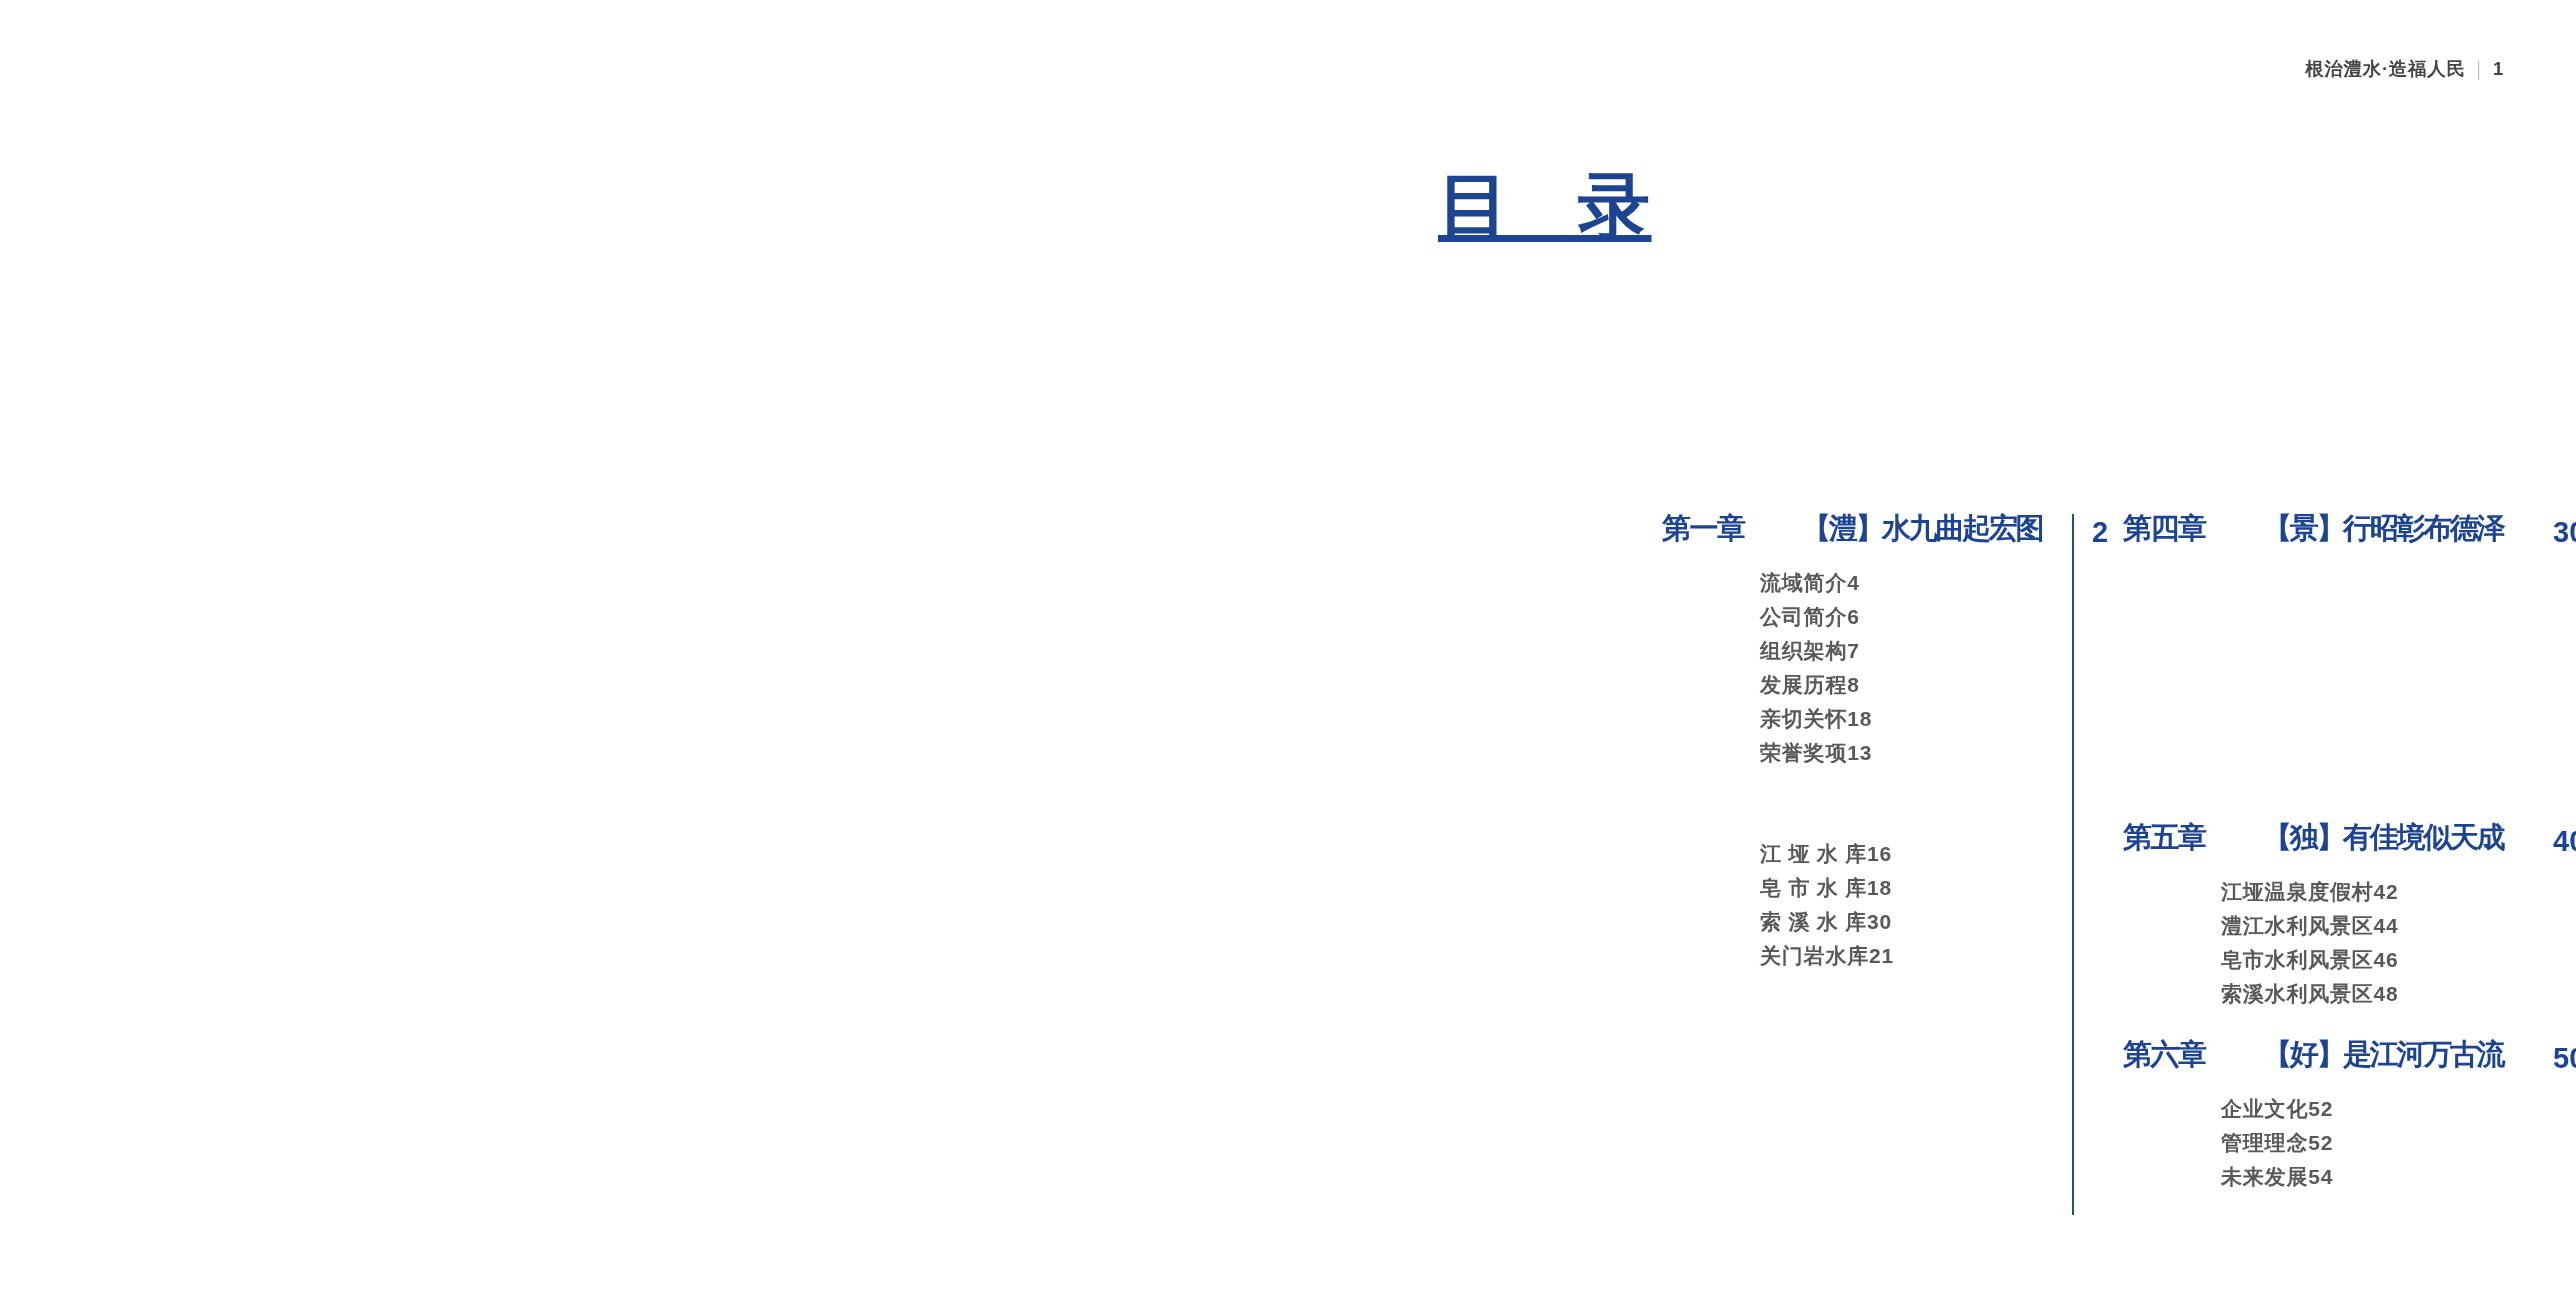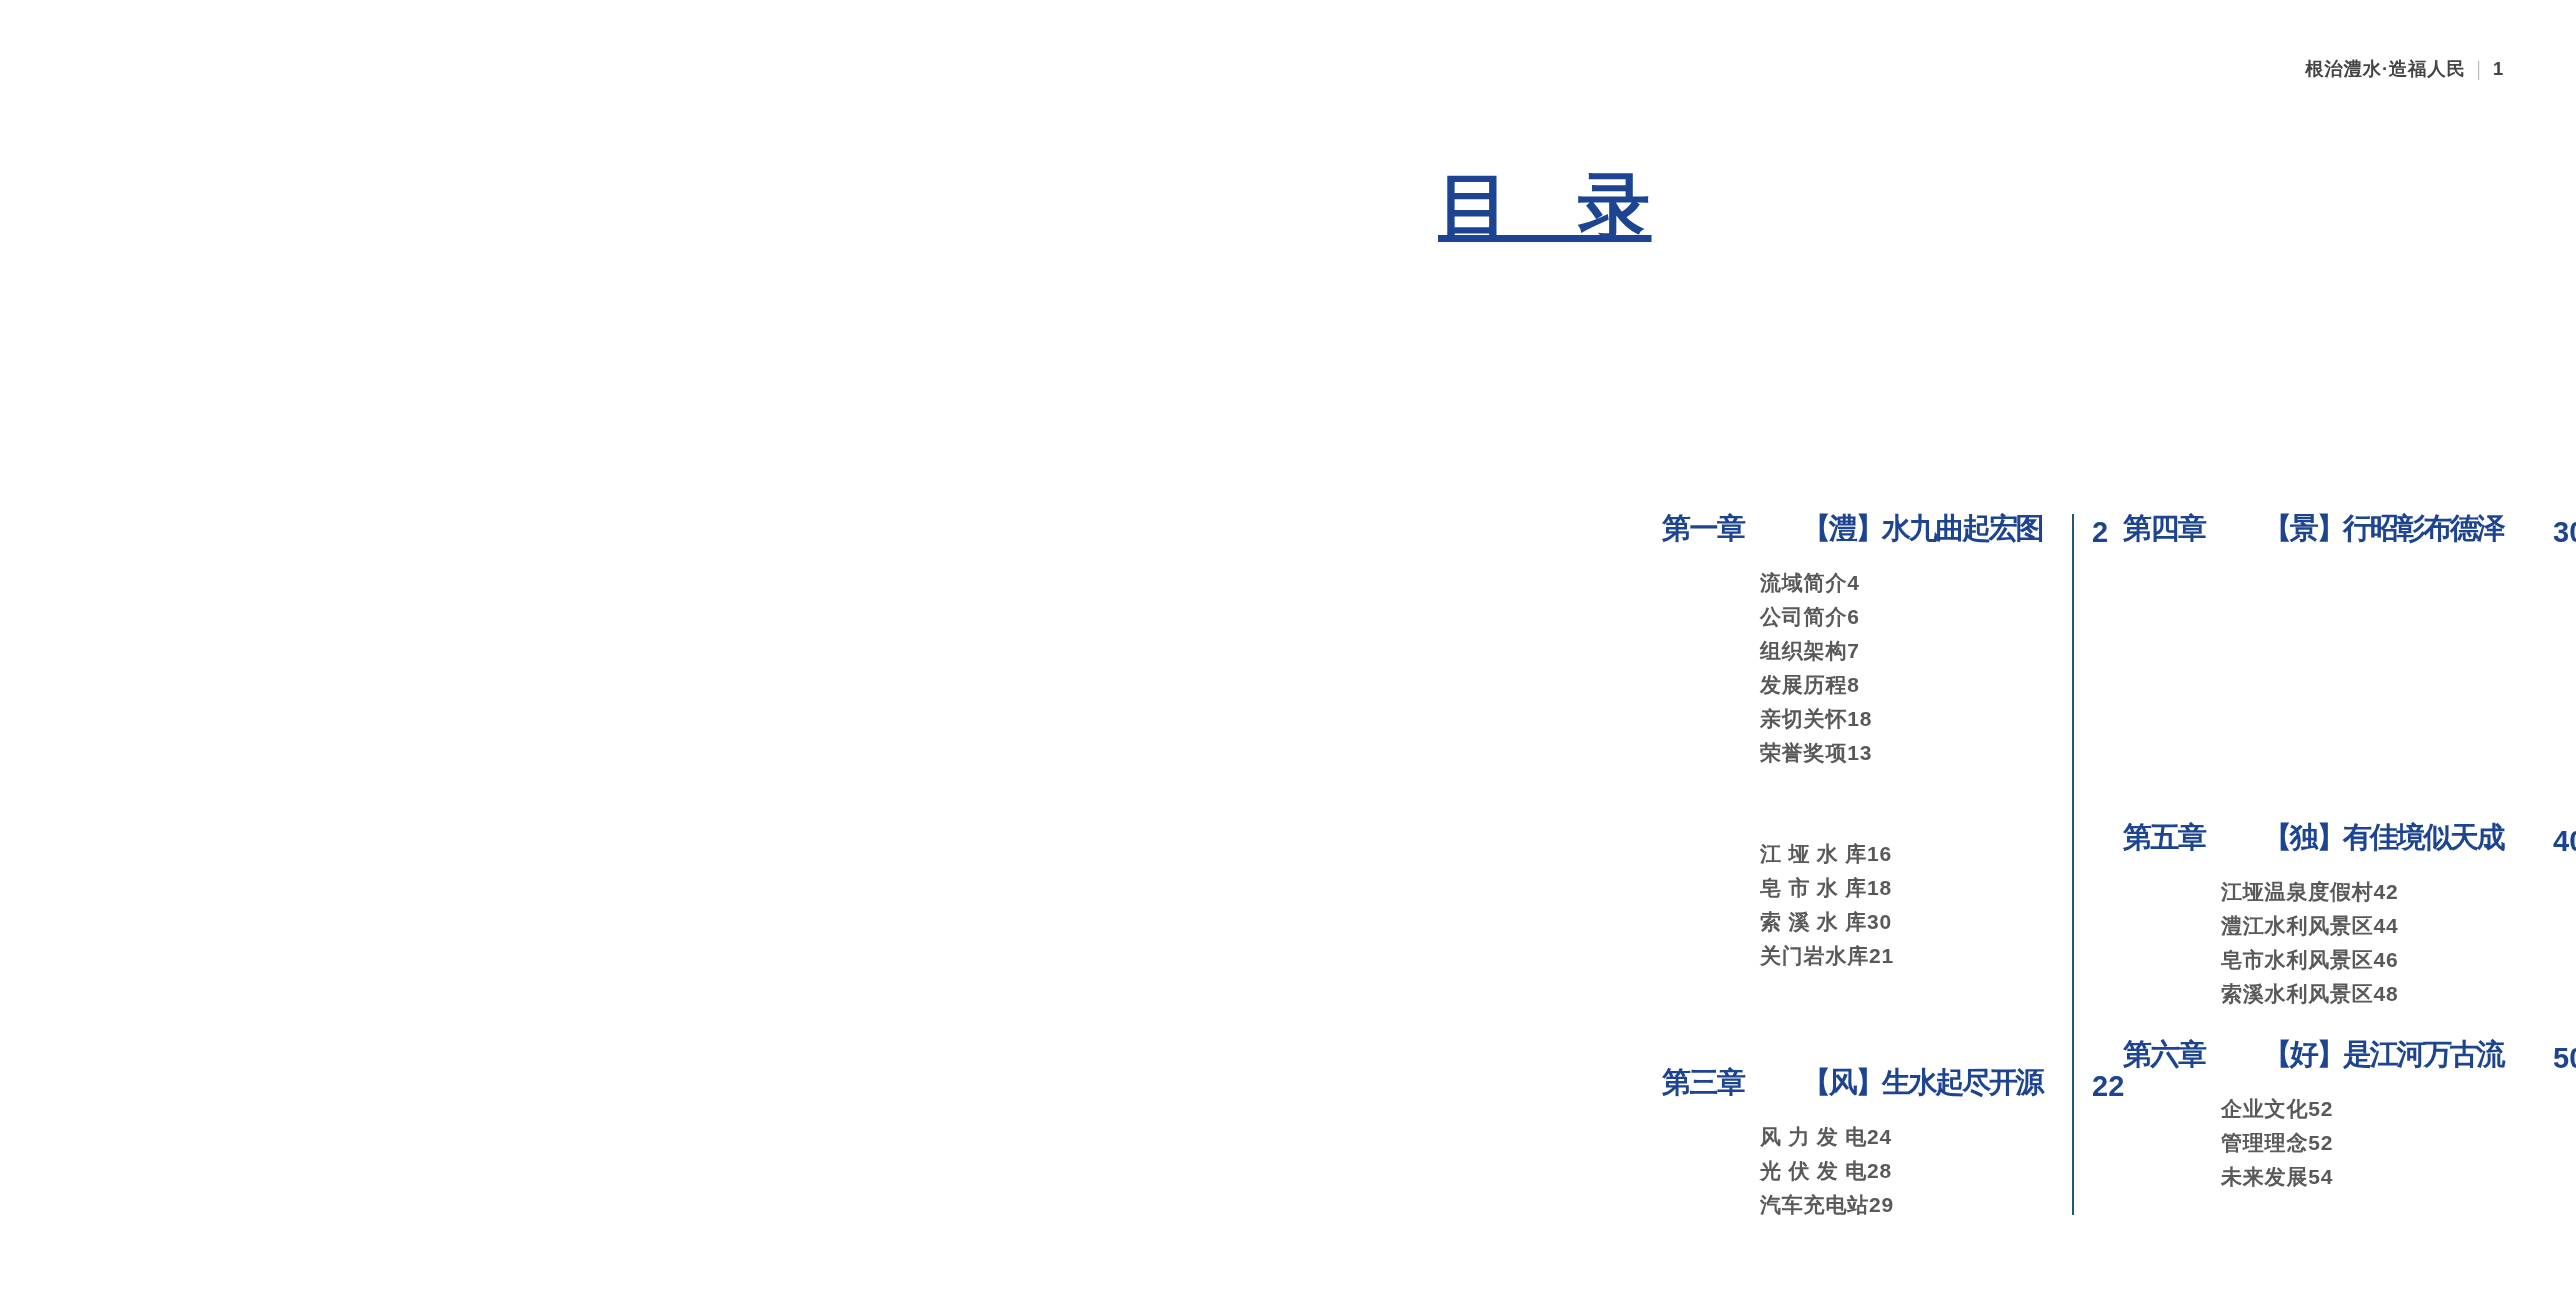--- a/index.html
+++ b/index.html
@@ -133,41 +133,20 @@
             <li class="toc-item">
     <span class="item-label">索 溪 水 库</span>
     <span class="item-page">30</span>
   </li>
             <li class="toc-item">
     <span class="item-label">关门岩水库</span>
     <span class="item-page">21</span>
   </li>
           </ul>
   </article>
-        <article class="chapter" style="top: 554px;">
-    <div class="ch-head">
-      <span class="ch-num">第三章</span>
-      <span class="ch-title">【风】生水起尽开源</span>
-      <span class="ch-page">22</span>
-    </div>
-    <ul class="ch-items">
-            <li class="toc-item">
-    <span class="item-label">风 力 发 电</span>
-    <span class="item-page">24</span>
-  </li>
-            <li class="toc-item">
-    <span class="item-label">光 伏 发 电</span>
-    <span class="item-page">28</span>
-  </li>
-            <li class="toc-item">
-    <span class="item-label">汽车充电站</span>
-    <span class="item-page">29</span>
-  </li>
-          </ul>
-  </article>
       </section>
     <div class="toc-divider"></div>
     <section class="toc-col toc-col-right" id="toc-col-right">
         <article class="chapter" style="top: 0px;">
     <div class="ch-head">
       <span class="ch-num">第四章</span>
       <span class="ch-title">【景】行昭彰布德泽</span>
       <span class="ch-page">30</span>
     </div>
   </article>

